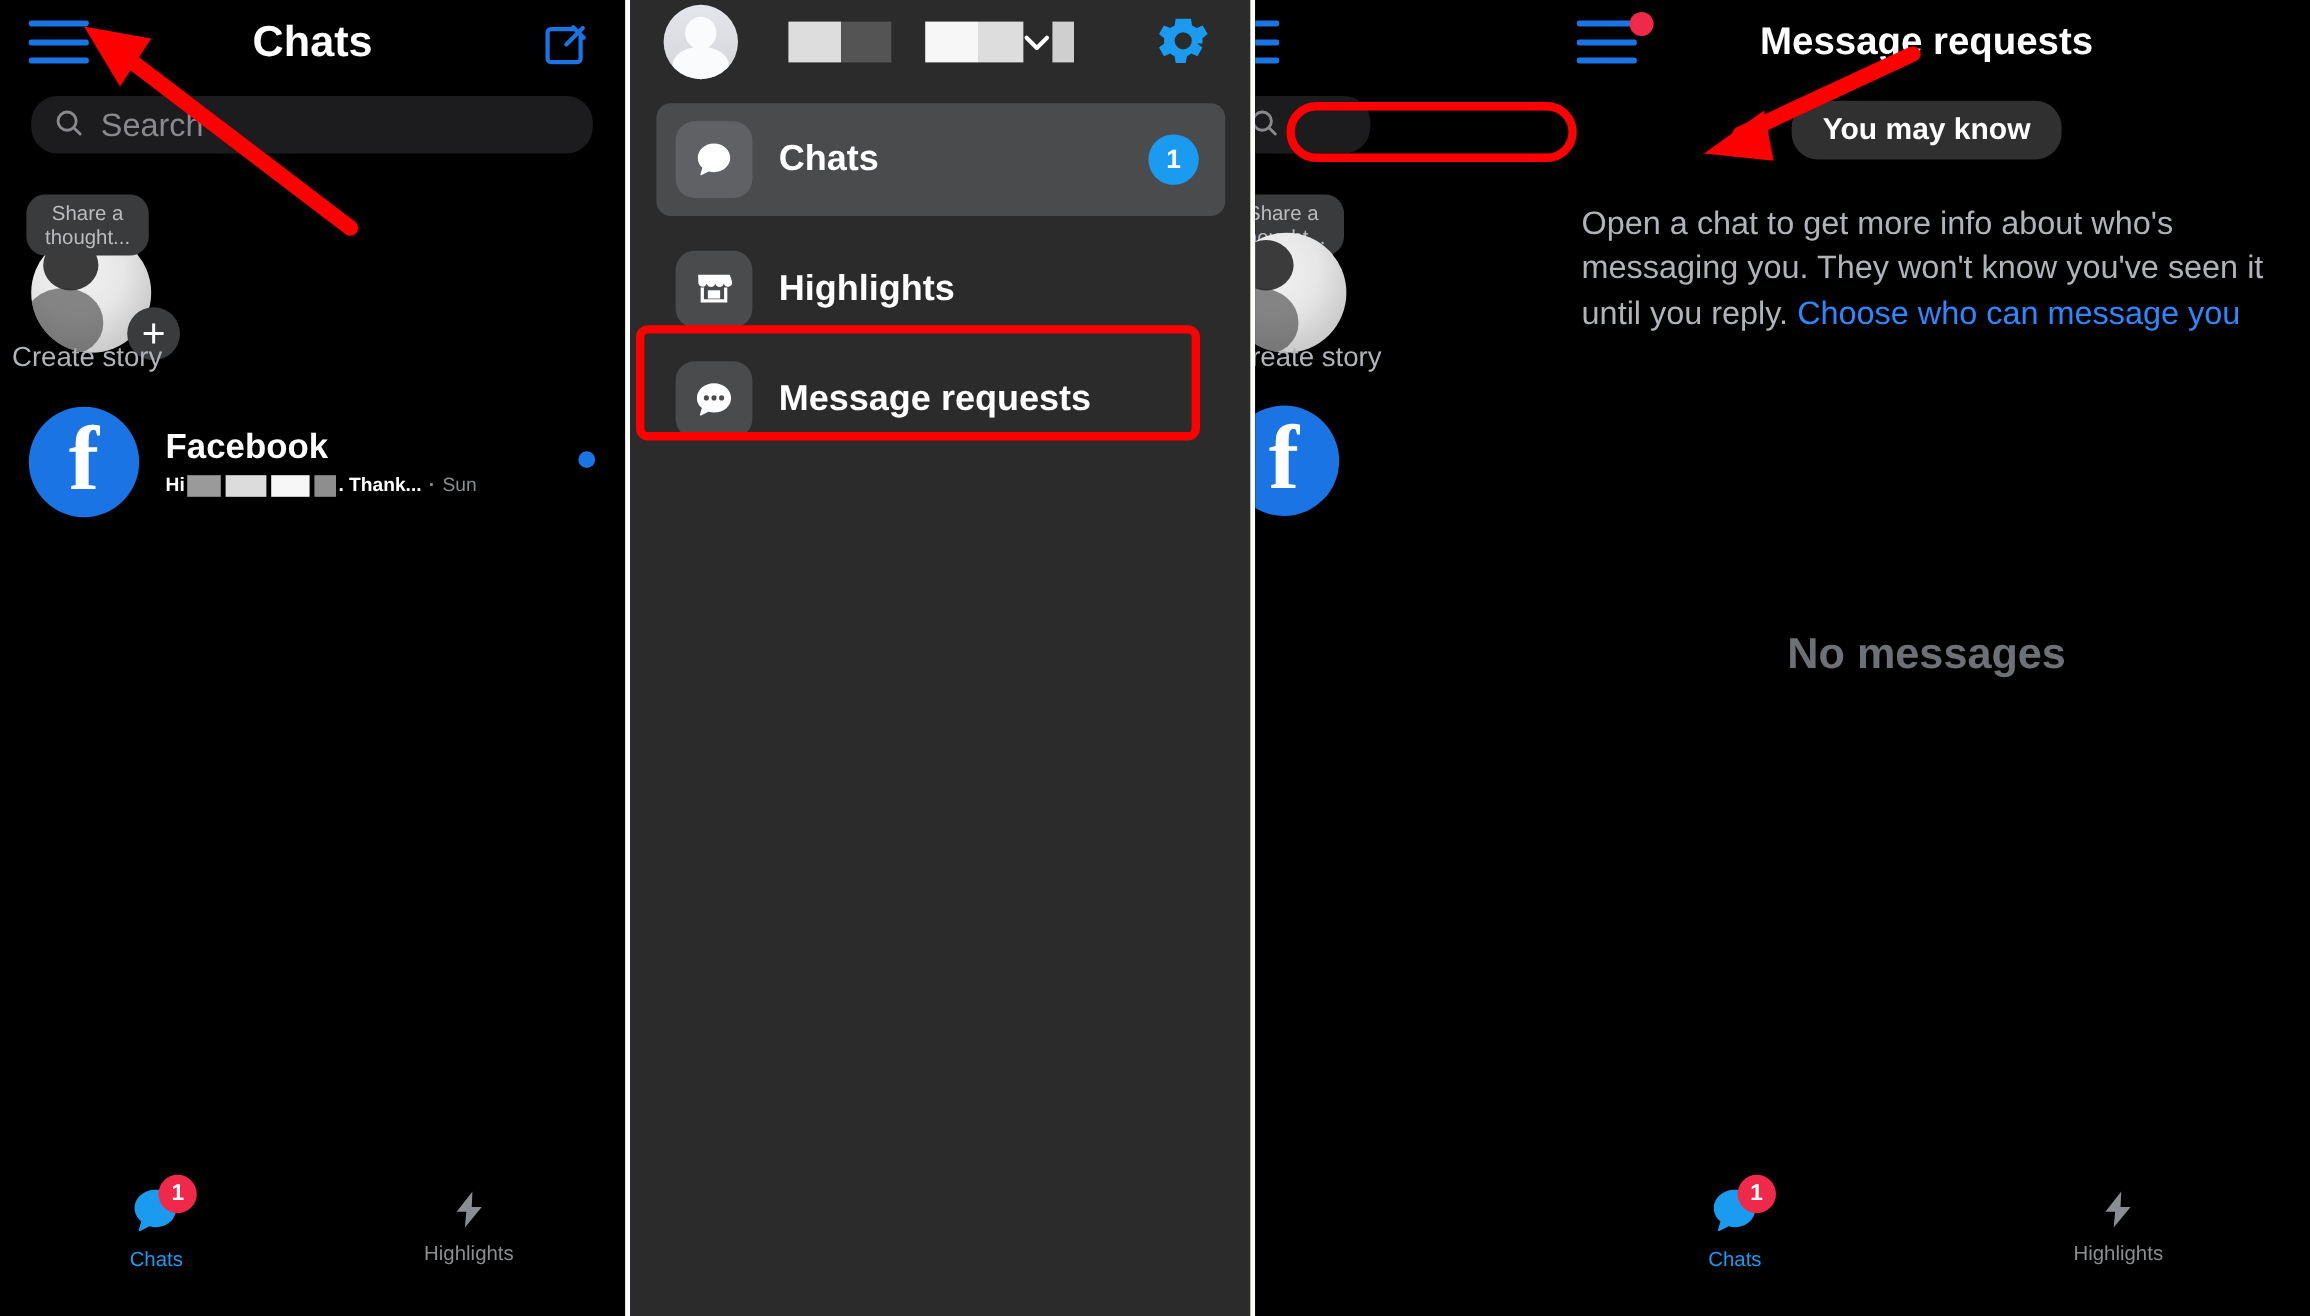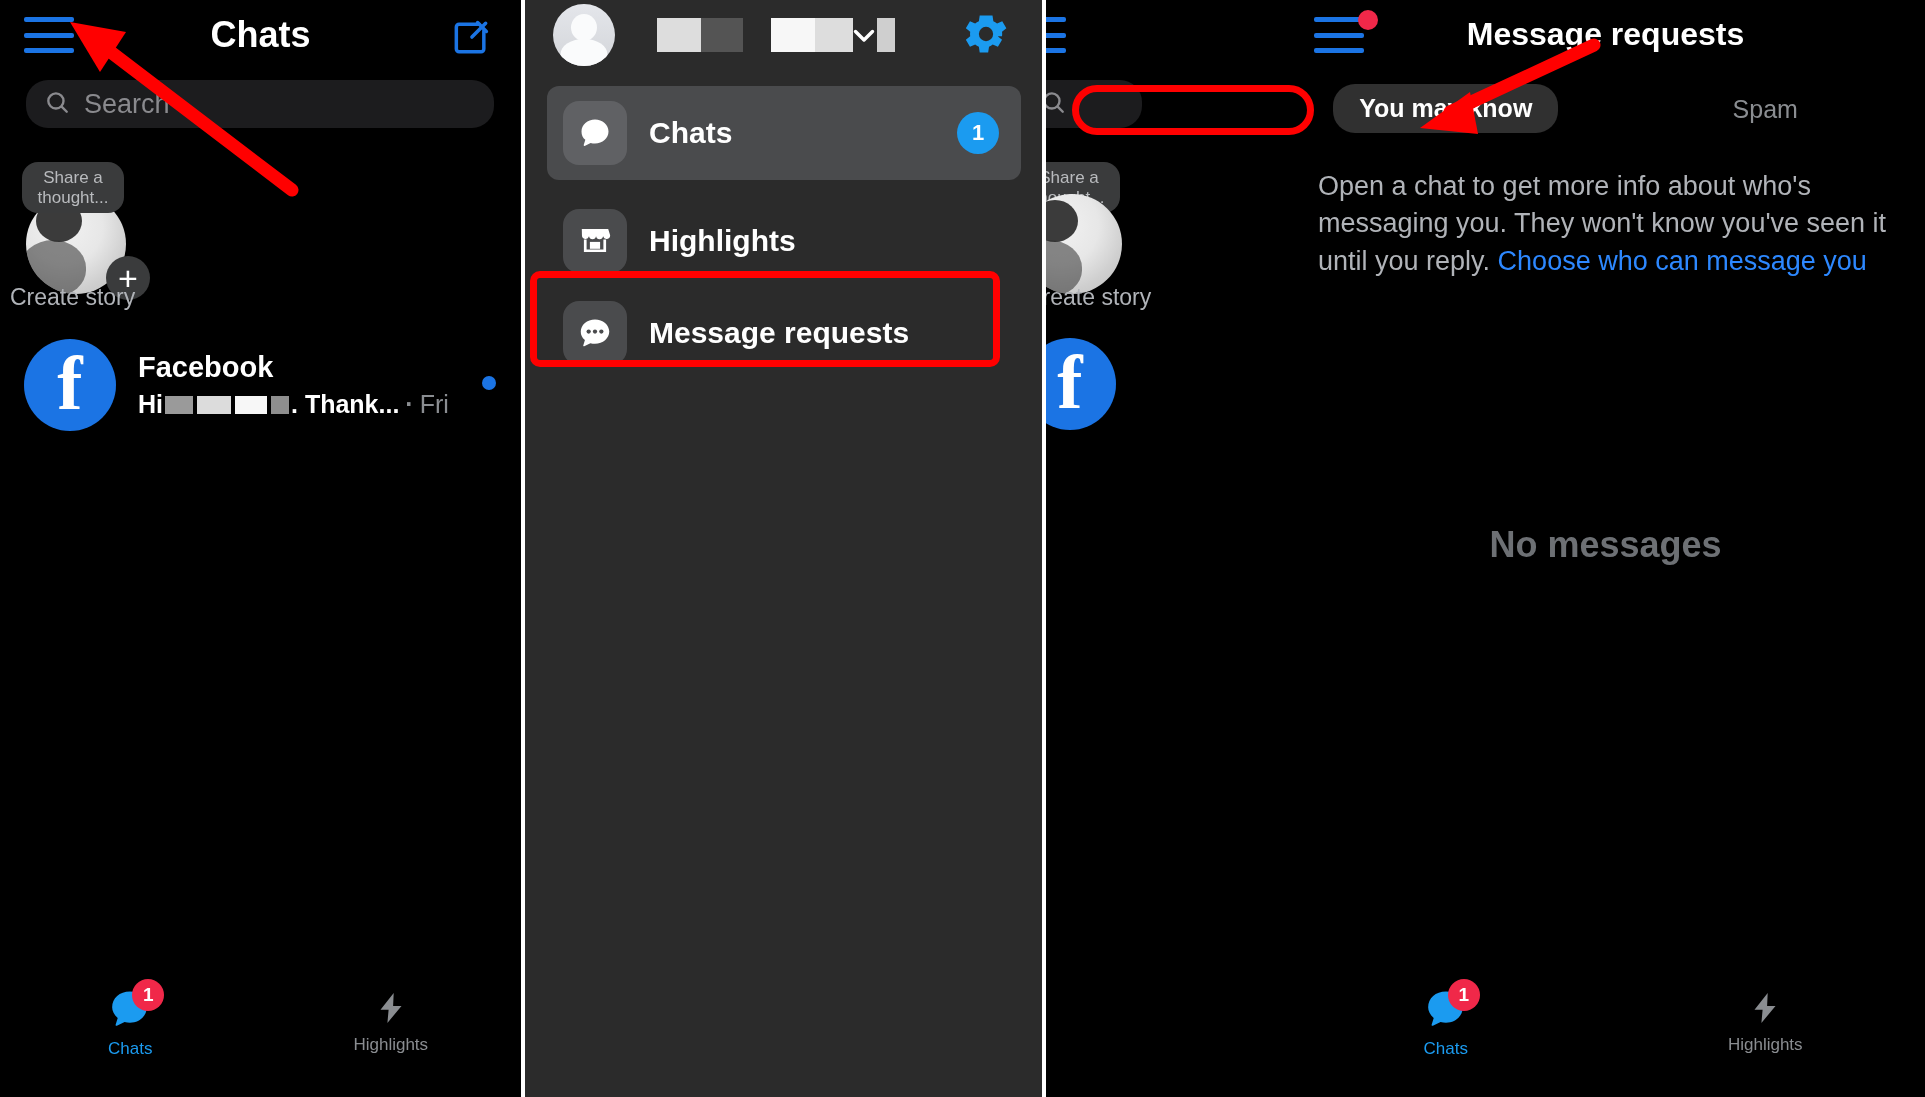--- a/index.html
+++ b/index.html
@@ -170,29 +170,29 @@
       <div class="plusbtn" style="left:84px; top:94px; width:44px; height:44px; font-size:34px;">+</div>
     </div>
     <div class="story-label" style="left:10px; top:284px; width:132px; font-size:23px;">Create story</div>
 
     <div class="chatrow" style="left:24px; top:338px; width:470px; height:94px;">
       <div class="fb-av" style="width:92px; height:92px;">
         <span style="font-size:76px;">f</span>
       </div>
       <div class="chatmeta" style="margin-left:22px;">
         <div class="chatname" style="font-size:29px; margin-bottom:6px;">Facebook</div>
-        <div class="chatprev" style="font-size:25px;">
+        <div class="chatprev" style="font-size:16px;">
           <span>Hi</span>
           <span class="redact" style="width:28px; background:#9a9a9a;"></span>
           <span class="redact" style="width:34px; background:#dcdcdc;"></span>
           <span class="redact" style="width:32px; background:#f7f7f7;"></span>
           <span class="redact" style="width:18px; background:#8e8e8e;"></span>
           <span>. Thank...</span>
           <span style="color:#8a8d91; margin:0 6px;">·</span>
-          <span style="color:#8a8d91; font-weight:normal;">Fri</span>
+          <span style="color:#8a8d91; font-weight:normal;">Sun</span>
         </div>
       </div>
     </div>
     <div class="bluedot" style="left:482px; top:376px; width:14px; height:14px;"></div>
 
     <div class="botnav" style="height:110px; padding-bottom:18px;">
       <div class="navitem" style="position:relative;">
         <div style="position:relative;">
           <svg width="44" height="42" viewBox="0 0 24 24">
             <path d="M12 2.6c5.4 0 9.6 3.9 9.6 8.9s-4.2 8.9-9.6 8.9c-1.1 0-2.1-.16-3.1-.45l-4.4 2.2c-.4.2-.85-.17-.72-.6l1.2-3.9C2.9 16 1.8 13.5 1.8 11.5 1.8 6.5 6 2.6 12 2.6Z" fill="#1b9bf0"></path>
@@ -315,23 +315,20 @@
             <i></i>
             <i></i>
           </div>
         <div class="red-dot-hdr" style="left:72px; top:10px; width:20px; height:20px;"></div>
         <div class="title" style="top:16px; font-size:32px;">Message requests</div>
       </div>
 
       <div class="tabs" style="top:84px; left:0;">
         <div class="tab">
           <span class="tab-pill" style="font-size:25px;">You may know</span>
-        </div>
-        <div class="tab" style="padding-top:11px;">
-          <span class="tab-plain" style="font-size:25px;">Spam</span>
         </div>
       </div>
 
       <div class="p3-body" style="left:32px; top:168px; width:580px; font-size:27px;">
         <span>Open a chat to get more info about who's messaging you. They won't know you've seen it until you reply.</span>
         <span class="p3-link">Choose who can message you</span>
       </div>
 
       <div class="empty-title" style="top:524px; font-size:36px;">No messages</div>
 

